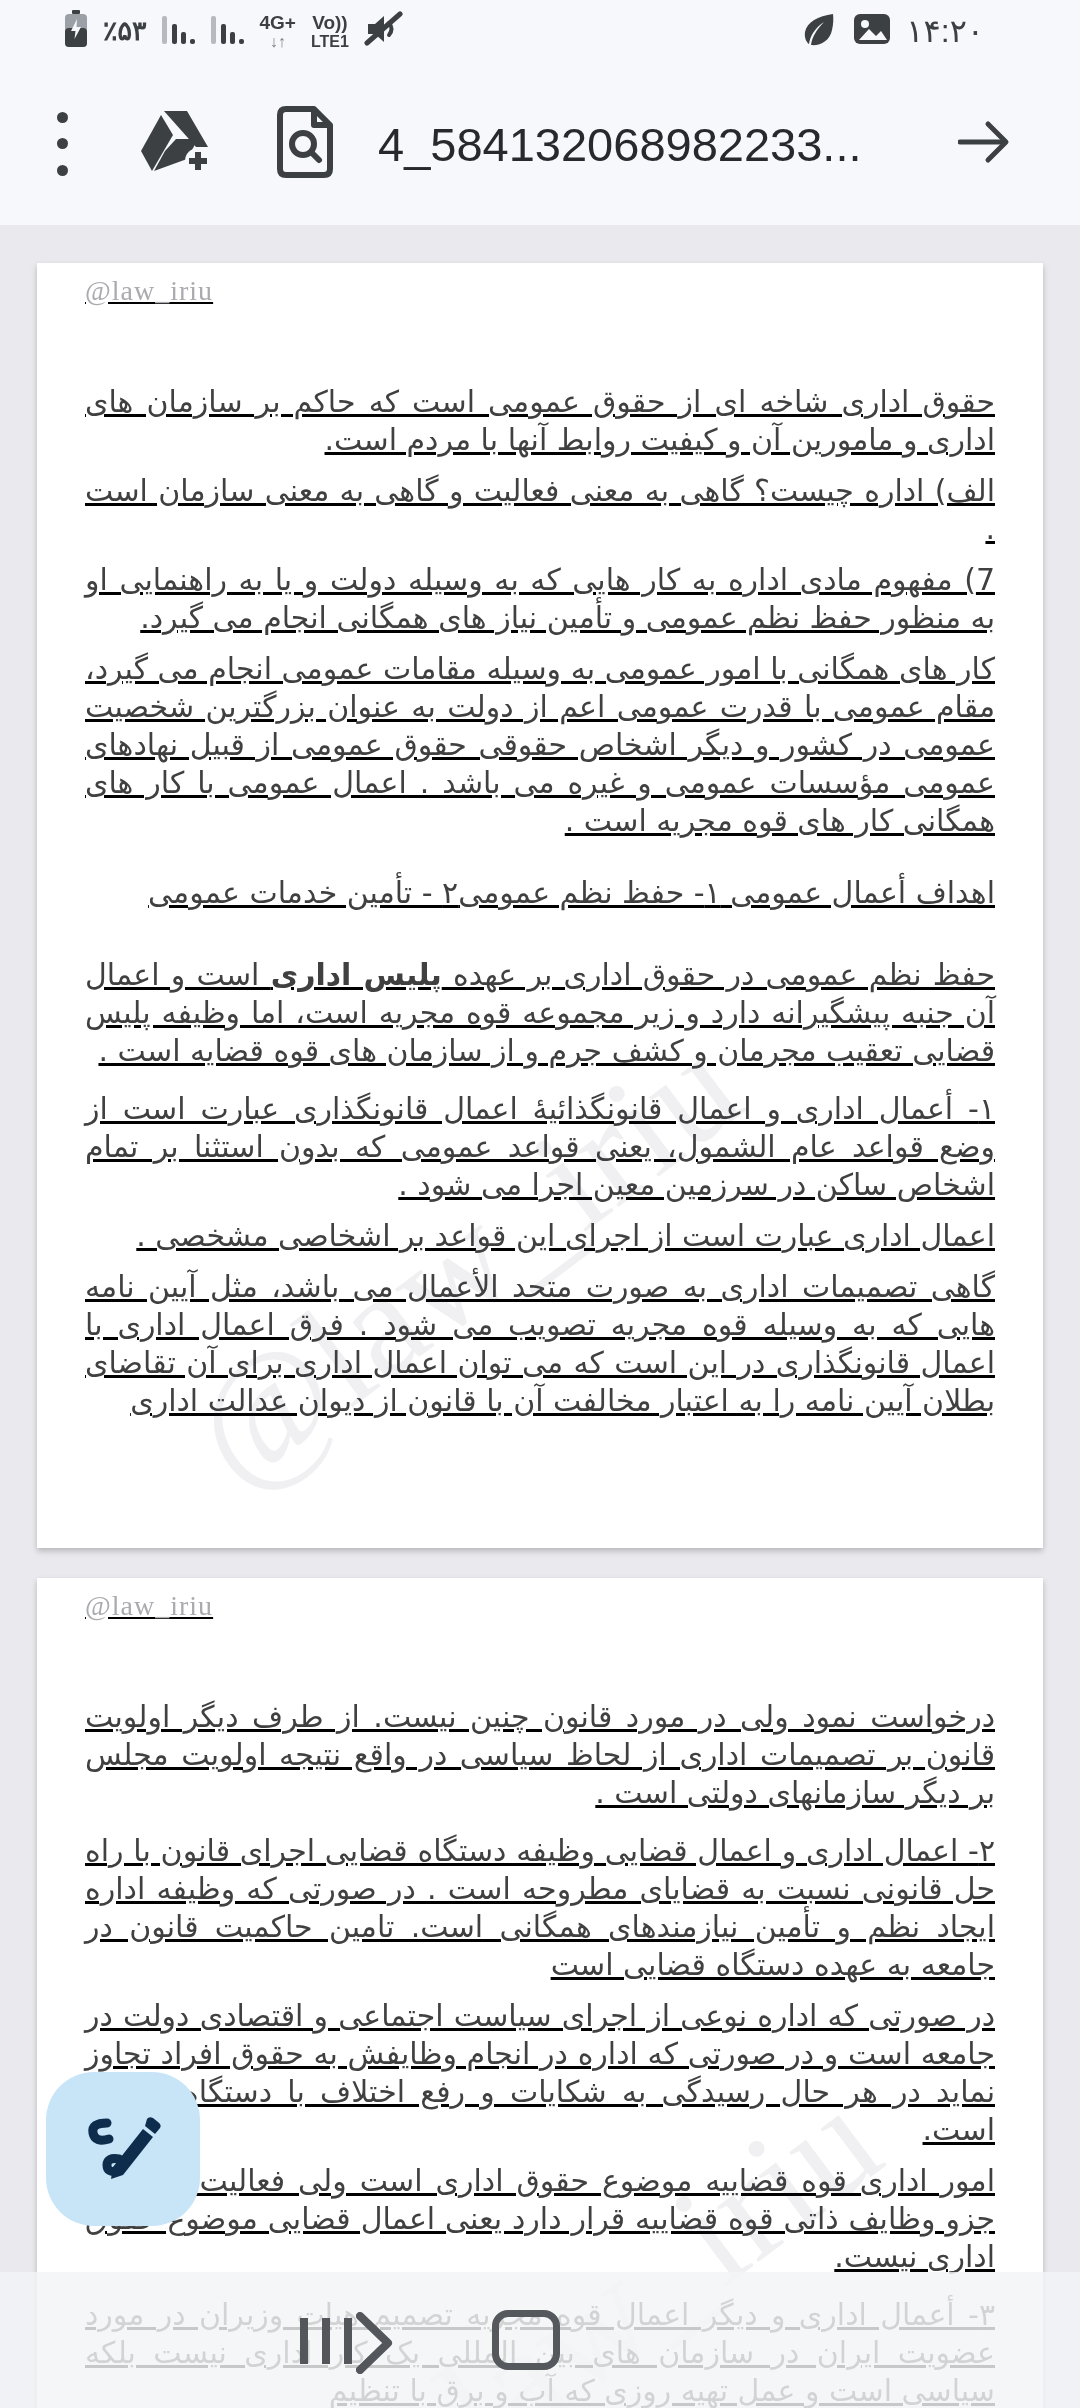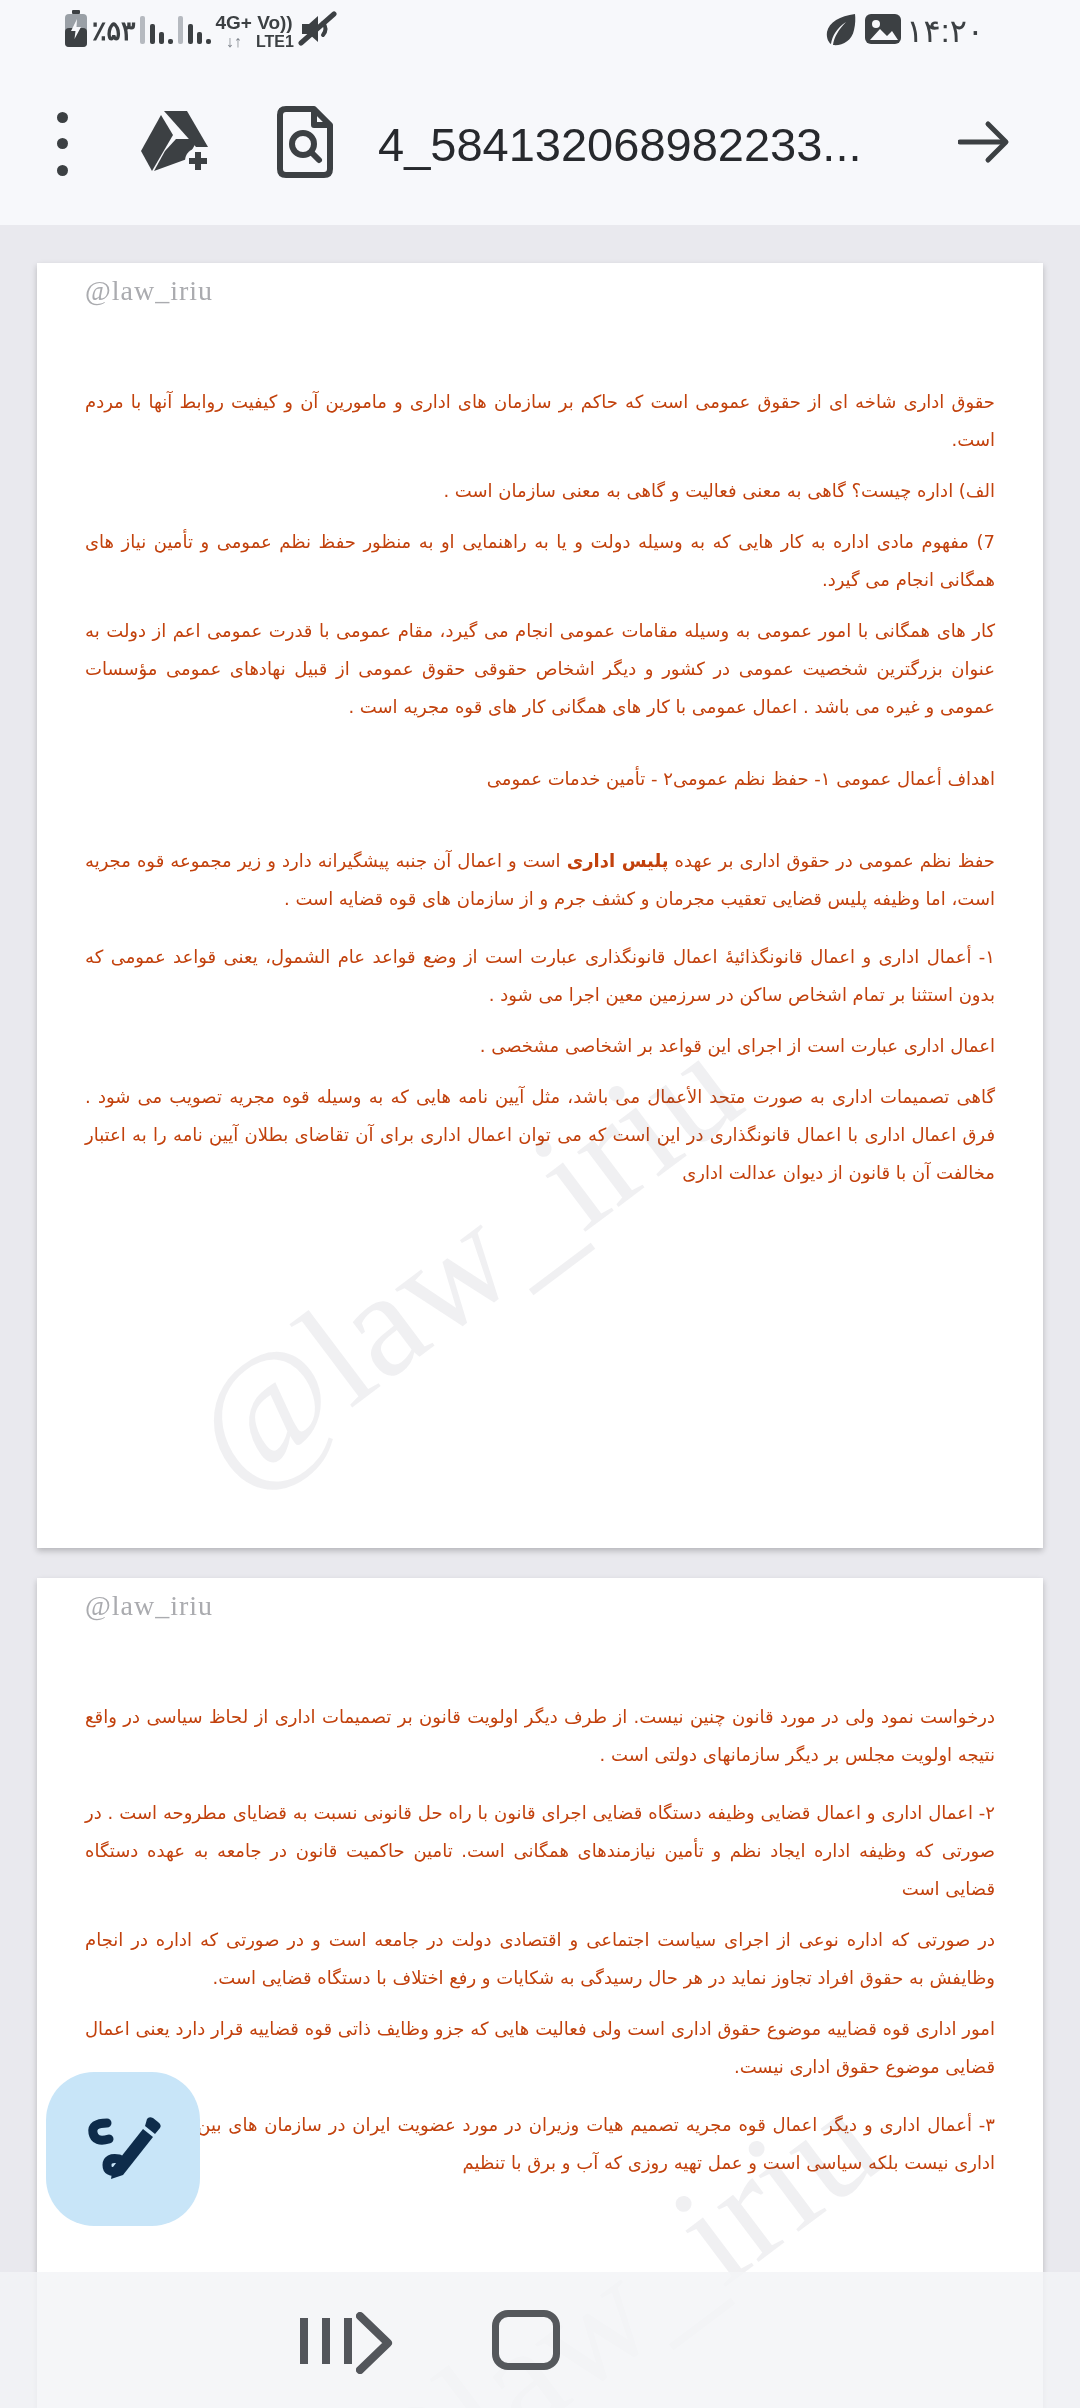--- a/index.html
+++ b/index.html
@@ -8,21 +8,21 @@
     background:#e9e9ee;
     font-family:"Liberation Sans", sans-serif;
     -webkit-font-smoothing:antialiased;
   }
   
   .statusbar{
     position:absolute;top:0;left:0;width:1080px;height:62px;
     background:#f7f8fb;display:flex;align-items:center;justify-content:space-between;
     padding:0 96px 0 64px;box-sizing:border-box;color:#3c4043;
   }
-  .sb-group{display:flex;align-items:center;gap:4px;}
+  .sb-group{display:flex;align-items:center;gap:15px;}
   .sb-text{font-size:27px;font-weight:bold;color:#3c4043;}
   .sb-stack{display:flex;flex-direction:column;align-items:center;line-height:1;}
   .sb-stack .top{font-size:19px;font-weight:bold;color:#3c4043;}
   .sb-stack .bot{font-size:16px;font-weight:bold;color:#7d828a;margin-top:2px;}
   .sb-stack .bot.dark{color:#3c4043;}
   .time{font-size:32px;color:#3c4043;}
   
   .toolbar{
     position:absolute;top:62px;left:0;width:1080px;height:163px;
     background:#f7f8fb;
@@ -34,35 +34,35 @@
     position:absolute;left:378px;top:50%;transform:translateY(-50%);
     font-size:47px;color:#27292d;white-space:nowrap;max-width:560px;overflow:hidden;
   }
   
   .page{
     position:absolute;left:37px;width:1006px;background:#ffffff;
     box-shadow:0 3px 6px rgba(0,0,0,0.22);
   }
   .page1{top:263px;height:1285px;}
   .page2{top:1578px;height:830px;}
-  .page-inner{padding:12px 48px 12px 48px;position:relative;overflow:hidden;height:100%;box-sizing:border-box;}
+  .page-inner{padding:12px 48px 12px 48px;position:relative;overflow:hidden;height:100%;box-sizing:border-box;text-decoration:underline;}
   .corner-wm{
     font-family:"Liberation Serif", serif;color:#aaabaf;
     font-size:28px;letter-spacing:1px;
   }
   .diag-wm{
     position:absolute;font-family:"Liberation Serif", serif;
     color:rgba(60,60,75,0.075);font-size:150px;white-space:nowrap;
     transform:rotate(-37deg);transform-origin:left top;pointer-events:none;
   }
   .page1 .diag-wm{left:120px;top:1120px;}
   .page2 .diag-wm{left:260px;top:860px;}
   .page-body{
-    margin-top:76px;direction:rtl;color:#c2410c;
-    font-size:18px;line-height:38px;
+    margin-top:76px;direction:rtl;color:#404040;
+    font-size:30px;line-height:38px;
     text-align:justify;text-align-last:right;
     font-family:"DejaVu Sans", sans-serif;
   }
   .page-body p{margin:0 0 13px 0;}
   .page-body p.gap-top{margin-top:20px;}
   .page-body p.heading{margin-top:34px;margin-bottom:44px;}
   .page-body b{font-weight:bold;}
   
   .fab{
     position:absolute;left:46px;top:2072px;width:154px;height:154px;

